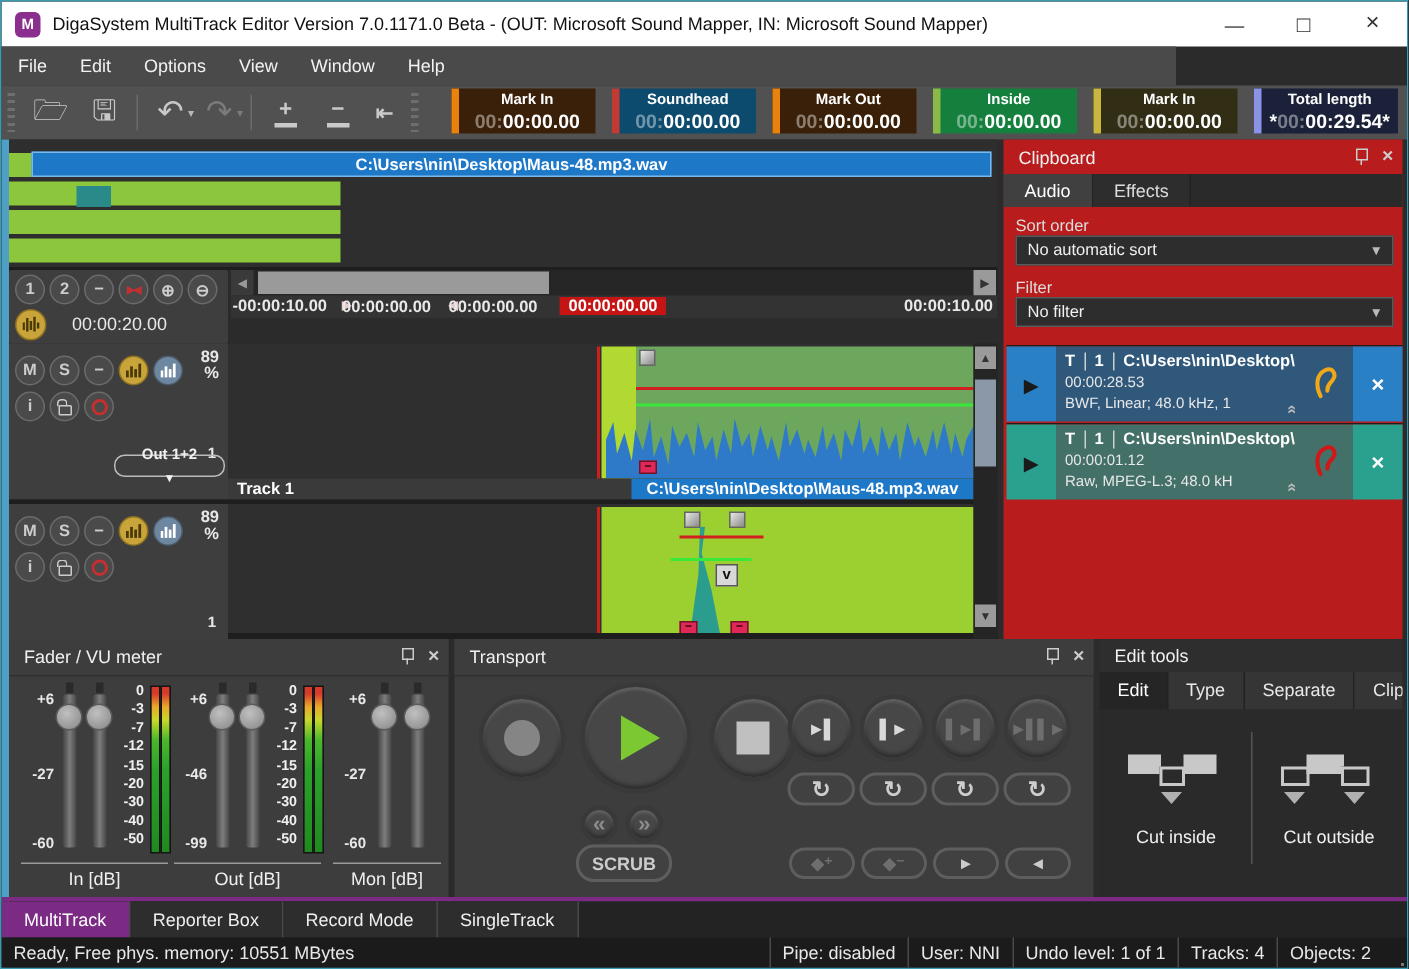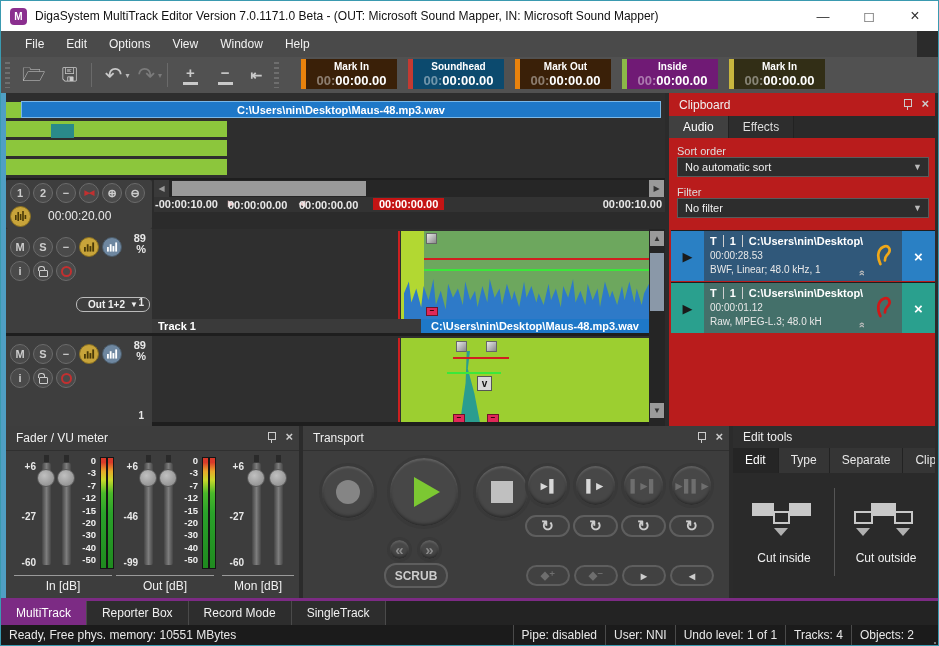--- a/index.html
+++ b/index.html
@@ -8,21 +8,21 @@
   .abs{position:absolute;}
   
   .titlebar{left:0;top:0;width:937px;height:30px;background:#ffffff;display:flex;align-items:center;}
   .app-icon{width:17px;height:17px;border-radius:4px;background:#8b2f8f;margin:0 8px 0 9px;
             display:flex;align-items:center;justify-content:center;color:#fff;font-size:10px;font-weight:bold;}
   .title-text{font-size:12px;color:#111;}
   .win-btns{position:absolute;right:0;top:0;height:30px;display:flex;}
   .win-btn{width:46px;height:30px;display:flex;align-items:center;justify-content:center;
            color:#333;font-size:13px;}
   
-  .menubar{left:0;top:30px;width:916px;height:26px;background:#4a4a4a;display:flex;align-items:center;padding-left:13px;box-sizing:border-box;}
+  .menubar{left:0;top:30px;width:783px;height:26px;background:#4a4a4a;display:flex;align-items:center;padding-left:0;box-sizing:border-box;}
   .menu-item{color:#f2f2f2;font-size:12px;padding:0 11px;line-height:26px;}
   
   .toolbar{left:0;top:56px;width:937px;height:36px;background:#515151;display:flex;align-items:center;}
   .grip{width:5px;height:26px;margin:0 4px;background:repeating-linear-gradient(#6e6e6e 0 2px,transparent 2px 5px);}
   .tool-ic{color:#c9c9c9;font-size:19px;margin:0 8px;line-height:30px;}
   .tool-ic.dim{color:#7b7b7b;}
   .tsep{width:1px;height:24px;background:#6a6a6a;margin:0 5px;}
   .pm{font-size:15px;font-weight:bold;border-bottom:3px solid #c9c9c9;padding:0 3px;line-height:14px;height:16px;margin:0 10px;color:#c9c9c9;}
   .caret{font-size:8px;color:#b8b8b8;margin-left:-5px;}
   .caret.dim{color:#7b7b7b;}
@@ -30,21 +30,21 @@
   .tdisp{width:96px;height:30px;display:flex;}
   .tbar{width:5px;height:30px;}
   .tbody{flex:1;display:flex;flex-direction:column;align-items:center;justify-content:center;}
   .tlabel{font-size:10px;font-weight:bold;color:#fff;line-height:12px;}
   .tval{font-size:13px;font-weight:bold;color:#fff;line-height:15px;white-space:nowrap;}
   .tval .dim{color:rgba(255,255,255,.42);}
   
   .c-markin .tbar{background:#e8820d}.c-markin{background:#3a2008}
   .c-sound .tbar{background:#c33a32}.c-sound{background:#0c4a6e}
   .c-markout .tbar{background:#e8820d}.c-markout{background:#3a2008}
-  .c-inside .tbar{background:#8cb848}.c-inside{background:#701a75}
+  .c-inside .tbar{background:#8cb848}.c-inside{background:#15803d}
   .c-markin2 .tbar{background:#c8b63e}.c-markin2{background:#322e16}
   .c-total .tbar{background:#8a93e6}.c-total{background:#1a2138}
   
   .lstrip{left:0;top:92px;width:5px;height:532px;background:#4f9fc4;}
   
   .overview{left:5px;top:92px;width:659px;height:85px;background:#2e2e2e;}
   .ov-row{position:absolute;left:0;height:16px;background:#8cc63c;}
   .ov-blue{position:absolute;left:15px;top:8px;width:640px;height:17px;background:#1e78c8;border:1px solid #7ab8e8;
            color:#fff;font-size:11px;font-weight:bold;text-align:center;line-height:16px;box-sizing:border-box;
            white-space:nowrap;overflow:hidden;}
@@ -262,20 +262,27 @@
       <div class="tval"><span></span><span class="dim">00:</span><span>00:00.00</span></div>
         </div>
     </div>
     <div class="tdisp c-markin2">
       <div class="tbar"></div>
       <div class="tbody">
           <div class="tlabel">Mark In</div>
       <div class="tval"><span></span><span class="dim">00:</span><span>00:00.00</span></div>
         </div>
     </div>
+    <div class="tdisp c-total">
+      <div class="tbar"></div>
+      <div class="tbody">
+          <div class="tlabel">Total length</div>
+      <div class="tval"><span>*</span><span class="dim">00:</span><span>00:29.54*</span></div>
+        </div>
+    </div>
   </div>
 
   <div class="abs lstrip"></div>
 
   <div class="abs overview">
     <div class="ov-row" style="top:9px;width:221px;"></div>
     <div class="ov-blue">C:\Users\nin\Desktop\Maus-48.mp3.wav</div>
     <div class="ov-row" style="top:28px;width:221px;"></div>
     <div class="ov-teal"></div>
     <div class="ov-row" style="top:47px;width:221px;"></div>
@@ -359,21 +366,21 @@
     <div class="thdr-row" style="top:32px;">
       <div class="cbtn">i</div>
       <div class="cbtn">
           <span class="lockic"></span>
         </div>
       <div class="cbtn">
           <span class="rec"></span>
         </div>
     </div>
     <div class="tnum" style="top:68px;">1</div>
-    <div class="outpill" style="top:68px;">
+    <div class="outpill" style="top:74px;flex-direction:column;">
         <span>Out 1+2</span>
         <span style="font-size:8px;">▼</span>
       </div>
   </div>
   <div class="abs tcontent" style="top:228px;height:90px;"></div>
 
   <div class="abs redv" style="left:397px;top:230px;height:102px;"></div>
   <div class="abs clipstrip" style="left:400px;top:230px;width:23px;height:88px;"></div>
   <div class="abs clipbody" style="left:423px;top:230px;width:225px;height:88px;"></div>
   <div class="abs wf" style="left:403px;top:271px;width:245px;height:47px;"></div>

